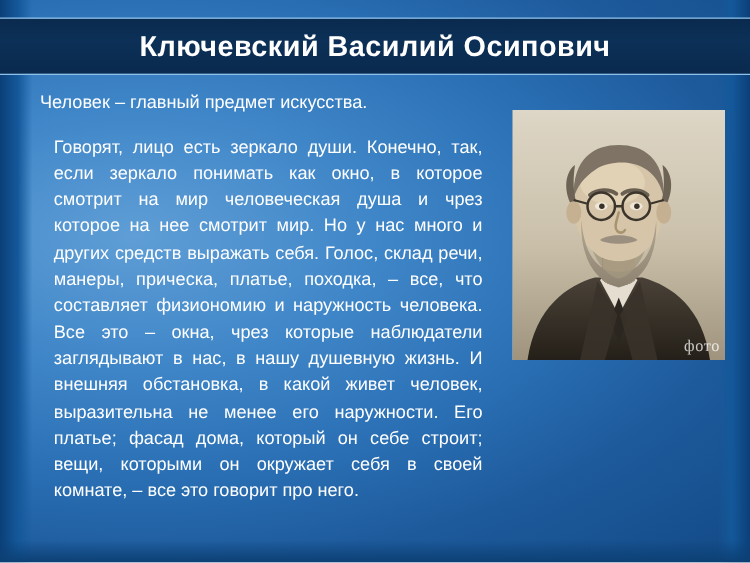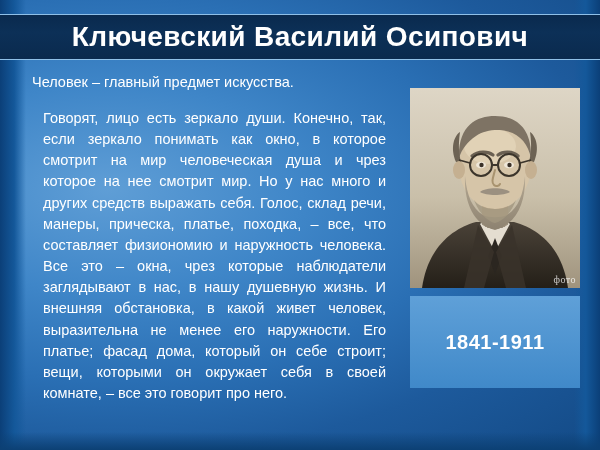--- a/index.html
+++ b/index.html
@@ -51,21 +51,21 @@
     height: 44px;
     background: linear-gradient(to bottom, #0a2a4e 0%, #0c3057 40%, #0a2a4e 100%);
     border-top: 1px solid #8fc0e8;
     border-bottom: 1px solid #8fc0e8;
     display: flex;
     align-items: center;
     justify-content: center;
   }
   .title-text {
     color: #ffffff;
-    font-size: 28px;
+    font-size: 23px;
     font-weight: bold;
     letter-spacing: 0.4px;
     white-space: nowrap;
   }
 
   
   .body-col {
     position: absolute;
     left: 26px;
     top: 72px;
@@ -96,21 +96,21 @@
     width: 170px;
     height: 200px;
     overflow: hidden;
     background: #cfc6b4;
   }
   .portrait svg { display: block; }
   .wm {
     position: absolute;
     right: 4px;
     bottom: 3px;
-    font-size: 10px;
+    font-size: 13px;
     color: rgba(255,255,255,0.75);
     letter-spacing: 0.5px;
     font-family: "Liberation Serif", serif;
   }
 
   
   .dates-box {
     position: absolute;
     left: 410px;
     top: 296px;
@@ -213,17 +213,14 @@
       <path d="M70 104 C76 99 94 99 100 104 C94 108 76 108 70 104 Z" fill="#9b9080"></path>
 
       <path d="M55 88 C54 112 62 136 85 142 C108 136 116 112 115 88 C113 108 108 120 97 127 C92 130 78 130 73 127 C62 120 57 108 55 88 Z" fill="url(#beardg)"></path>
       <path d="M64 112 C72 124 98 124 106 112 C100 128 90 134 85 135 C80 134 70 128 64 112 Z" fill="#a3977f" opacity="0.8"></path>
 
       <rect x="0" y="0" width="170" height="200" fill="none"></rect>
     </svg>
     <span class="wm">фото</span>
   </div>
 
-  <div class="dates-box">
-    <span class="dates-text">1841-1911</span>
-  </div>
 
 </div>
 
 </body></html>

